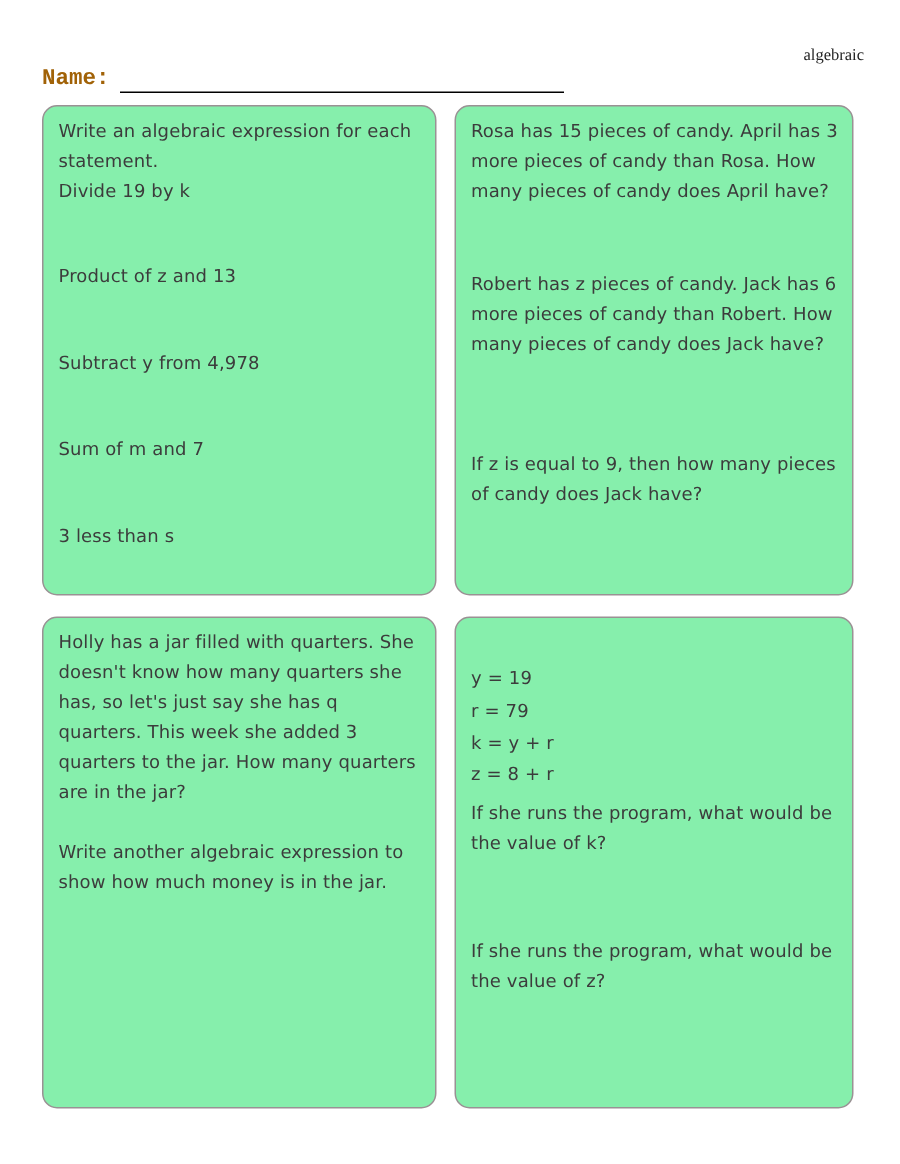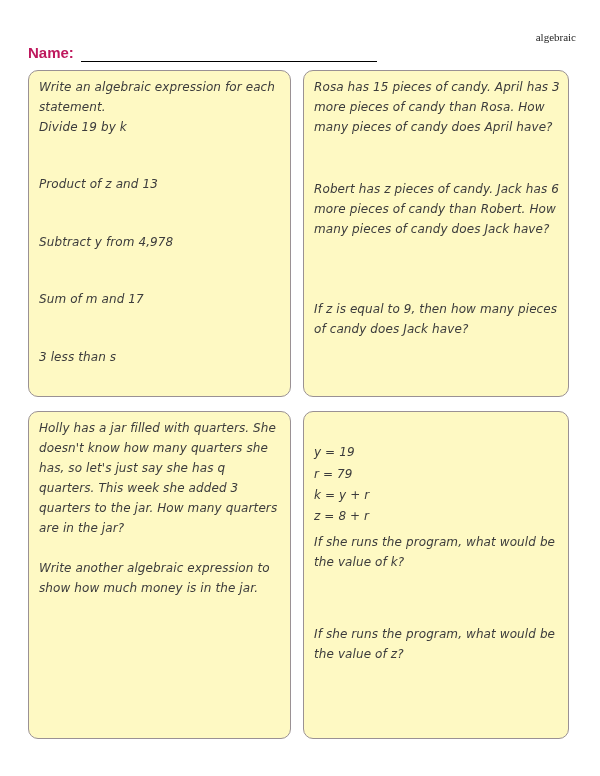--- a/index.html
+++ b/index.html
@@ -21,39 +21,38 @@
     color: #1f1f1f;
   }
   .name-row {
     position: absolute;
     left: 28px;
     top: 44px;
     display: flex;
     align-items: flex-end;
   }
   .name-label {
-    font-family: Liberation Sans, sans-serif;
+    font-family: Liberation Mono, monospace;
     font-weight: bold;
     font-size: 15px;
-    color: #be185d;
+    color: #a16207;
     line-height: 18px;
   }
   .name-line {
     width: 296px;
     height: 16px;
     border-bottom: 1.5px solid #000000;
     margin-left: 7px;
   }
   .box {
     position: absolute;
     box-sizing: border-box;
     border: 1.8px solid #9a9194;
     border-radius: 10px;
-    background: #fef9c3;
-    font-style: italic;
+    background: #86efac;
   }
   .box-expressions { left: 28px;  top: 70px;  width: 263px; height: 327px; }
   .box-candy       { left: 303px; top: 70px;  width: 266px; height: 327px; }
   .box-quarters    { left: 28px;  top: 411px; width: 263px; height: 328px; }
   .box-coding      { left: 303px; top: 411px; width: 266px; height: 328px; }
   .t {
     position: absolute;
     left: 10px;
     right: 8px;
     margin: 0;
@@ -74,21 +73,21 @@
   <div class="name-row">
     <span class="name-label">Name:</span>
     <span class="name-line"></span>
   </div>
 
   <div class="box box-expressions">
     <p class="t" style="top:6px">Write an algebraic expression for each statement.</p>
     <p class="t" style="top:46px">Divide 19 by k</p>
     <p class="t" style="top:103px">Product of z and 13</p>
     <p class="t" style="top:161px">Subtract y from 4,978</p>
-    <p class="t" style="top:218px">Sum of m and 17</p>
+    <p class="t" style="top:218px">Sum of m and 7</p>
     <p class="t" style="top:276px">3 less than s</p>
   </div>
 
   <div class="box box-candy">
     <p class="t" style="top:6px">Rosa has 15 pieces of candy. April has 3 more pieces of candy than Rosa. How many pieces of candy does April have?</p>
     <p class="t" style="top:108px">Robert has z pieces of candy. Jack has 6 more pieces of candy than Robert. How many pieces of candy does Jack have?</p>
     <p class="t" style="top:228px">If z is equal to 9, then how many pieces of candy does Jack have?</p>
   </div>
 
   <div class="box box-quarters">

